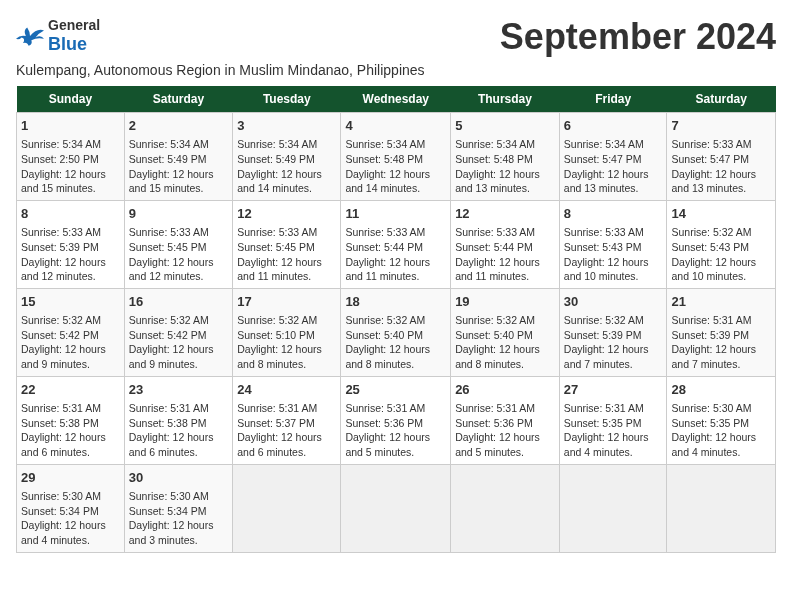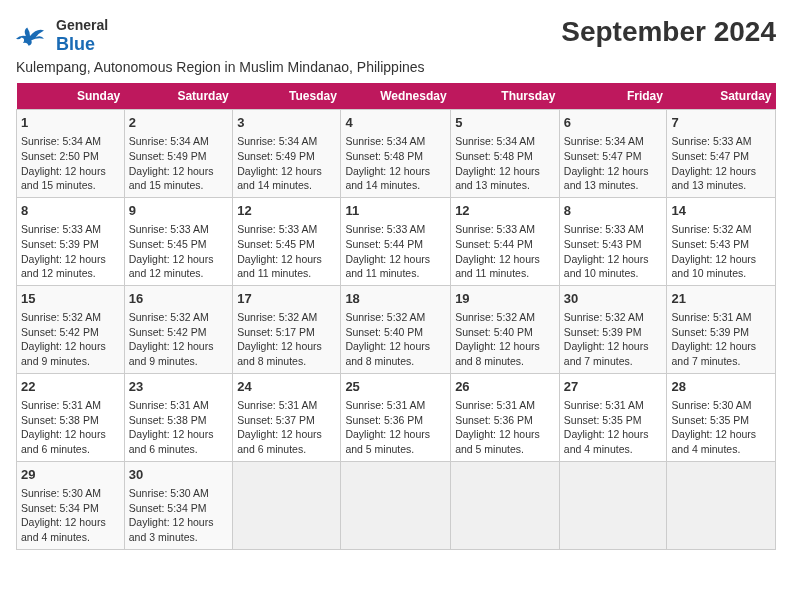--- a/index.html
+++ b/index.html
@@ -12,48 +12,48 @@
     }
     .header-section {
       display: flex;
       align-items: flex-start;
       justify-content: space-between;
       margin-bottom: 4px;
     }
     .logo {
       display: flex;
       align-items: center;
-      gap: 12px;
+      gap: 4px;
     }
     .logo-bird {
       width: 28px;
       height: 20px;
     }
     .month-title {
-      font-size: 28px;
+      font-size: 36px;
       font-weight: bold;
       color: #333;
       text-align: right;
     }
     .subtitle {
       text-align: left;
       font-size: 14px;
       color: #333;
       margin-bottom: 8px;
     }
     table {
       width: 100%;
       border-collapse: collapse;
       font-size: 10.5px;
     }
     thead th {
-      background-color: #be185d;
+      background-color: #14532d;
       color: white;
       padding: 6px 4px;
-      text-align: right;
+      text-align: center;
       font-size: 12px;
       font-weight: bold;
     }
     tbody td {
       border: 1px solid #ccc;
       vertical-align: top;
       padding: 4px 4px;
       width: 113px;
       min-height: 70px;
       color: #333;
@@ -114,21 +114,21 @@
         <td><span class="day-num">9</span><span>Sunrise: 5:33 AM</span><br><span>Sunset: 5:45 PM</span><br><span>Daylight: 12 hours and 12 minutes.</span></td>
         <td><span class="day-num">12</span><span>Sunrise: 5:33 AM</span><br><span>Sunset: 5:45 PM</span><br><span>Daylight: 12 hours and 11 minutes.</span></td>
         <td><span class="day-num">11</span><span>Sunrise: 5:33 AM</span><br><span>Sunset: 5:44 PM</span><br><span>Daylight: 12 hours and 11 minutes.</span></td>
         <td><span class="day-num">12</span><span>Sunrise: 5:33 AM</span><br><span>Sunset: 5:44 PM</span><br><span>Daylight: 12 hours and 11 minutes.</span></td>
         <td><span class="day-num">8</span><span>Sunrise: 5:33 AM</span><br><span>Sunset: 5:43 PM</span><br><span>Daylight: 12 hours and 10 minutes.</span></td>
         <td><span class="day-num">14</span><span>Sunrise: 5:32 AM</span><br><span>Sunset: 5:43 PM</span><br><span>Daylight: 12 hours and 10 minutes.</span></td>
       </tr>
       <tr>
         <td><span class="day-num">15</span><span>Sunrise: 5:32 AM</span><br><span>Sunset: 5:42 PM</span><br><span>Daylight: 12 hours and 9 minutes.</span></td>
         <td><span class="day-num">16</span><span>Sunrise: 5:32 AM</span><br><span>Sunset: 5:42 PM</span><br><span>Daylight: 12 hours and 9 minutes.</span></td>
-        <td><span class="day-num">17</span><span>Sunrise: 5:32 AM</span><br><span>Sunset: 5:17 PM</span><br><span>Daylight: 12 hours and 8 minutes.</span></td>
+        <td><span class="day-num">17</span><span>Sunrise: 5:32 AM</span><br><span>Sunset: 5:10 PM</span><br><span>Daylight: 12 hours and 8 minutes.</span></td>
         <td><span class="day-num">18</span><span>Sunrise: 5:32 AM</span><br><span>Sunset: 5:40 PM</span><br><span>Daylight: 12 hours and 8 minutes.</span></td>
         <td><span class="day-num">19</span><span>Sunrise: 5:32 AM</span><br><span>Sunset: 5:40 PM</span><br><span>Daylight: 12 hours and 8 minutes.</span></td>
         <td><span class="day-num">30</span><span>Sunrise: 5:32 AM</span><br><span>Sunset: 5:39 PM</span><br><span>Daylight: 12 hours and 7 minutes.</span></td>
         <td><span class="day-num">21</span><span>Sunrise: 5:31 AM</span><br><span>Sunset: 5:39 PM</span><br><span>Daylight: 12 hours and 7 minutes.</span></td>
       </tr>
       <tr>
         <td><span class="day-num">22</span><span>Sunrise: 5:31 AM</span><br><span>Sunset: 5:38 PM</span><br><span>Daylight: 12 hours and 6 minutes.</span></td>
         <td><span class="day-num">23</span><span>Sunrise: 5:31 AM</span><br><span>Sunset: 5:38 PM</span><br><span>Daylight: 12 hours and 6 minutes.</span></td>
         <td><span class="day-num">24</span><span>Sunrise: 5:31 AM</span><br><span>Sunset: 5:37 PM</span><br><span>Daylight: 12 hours and 6 minutes.</span></td>
         <td><span class="day-num">25</span><span>Sunrise: 5:31 AM</span><br><span>Sunset: 5:36 PM</span><br><span>Daylight: 12 hours and 5 minutes.</span></td>

